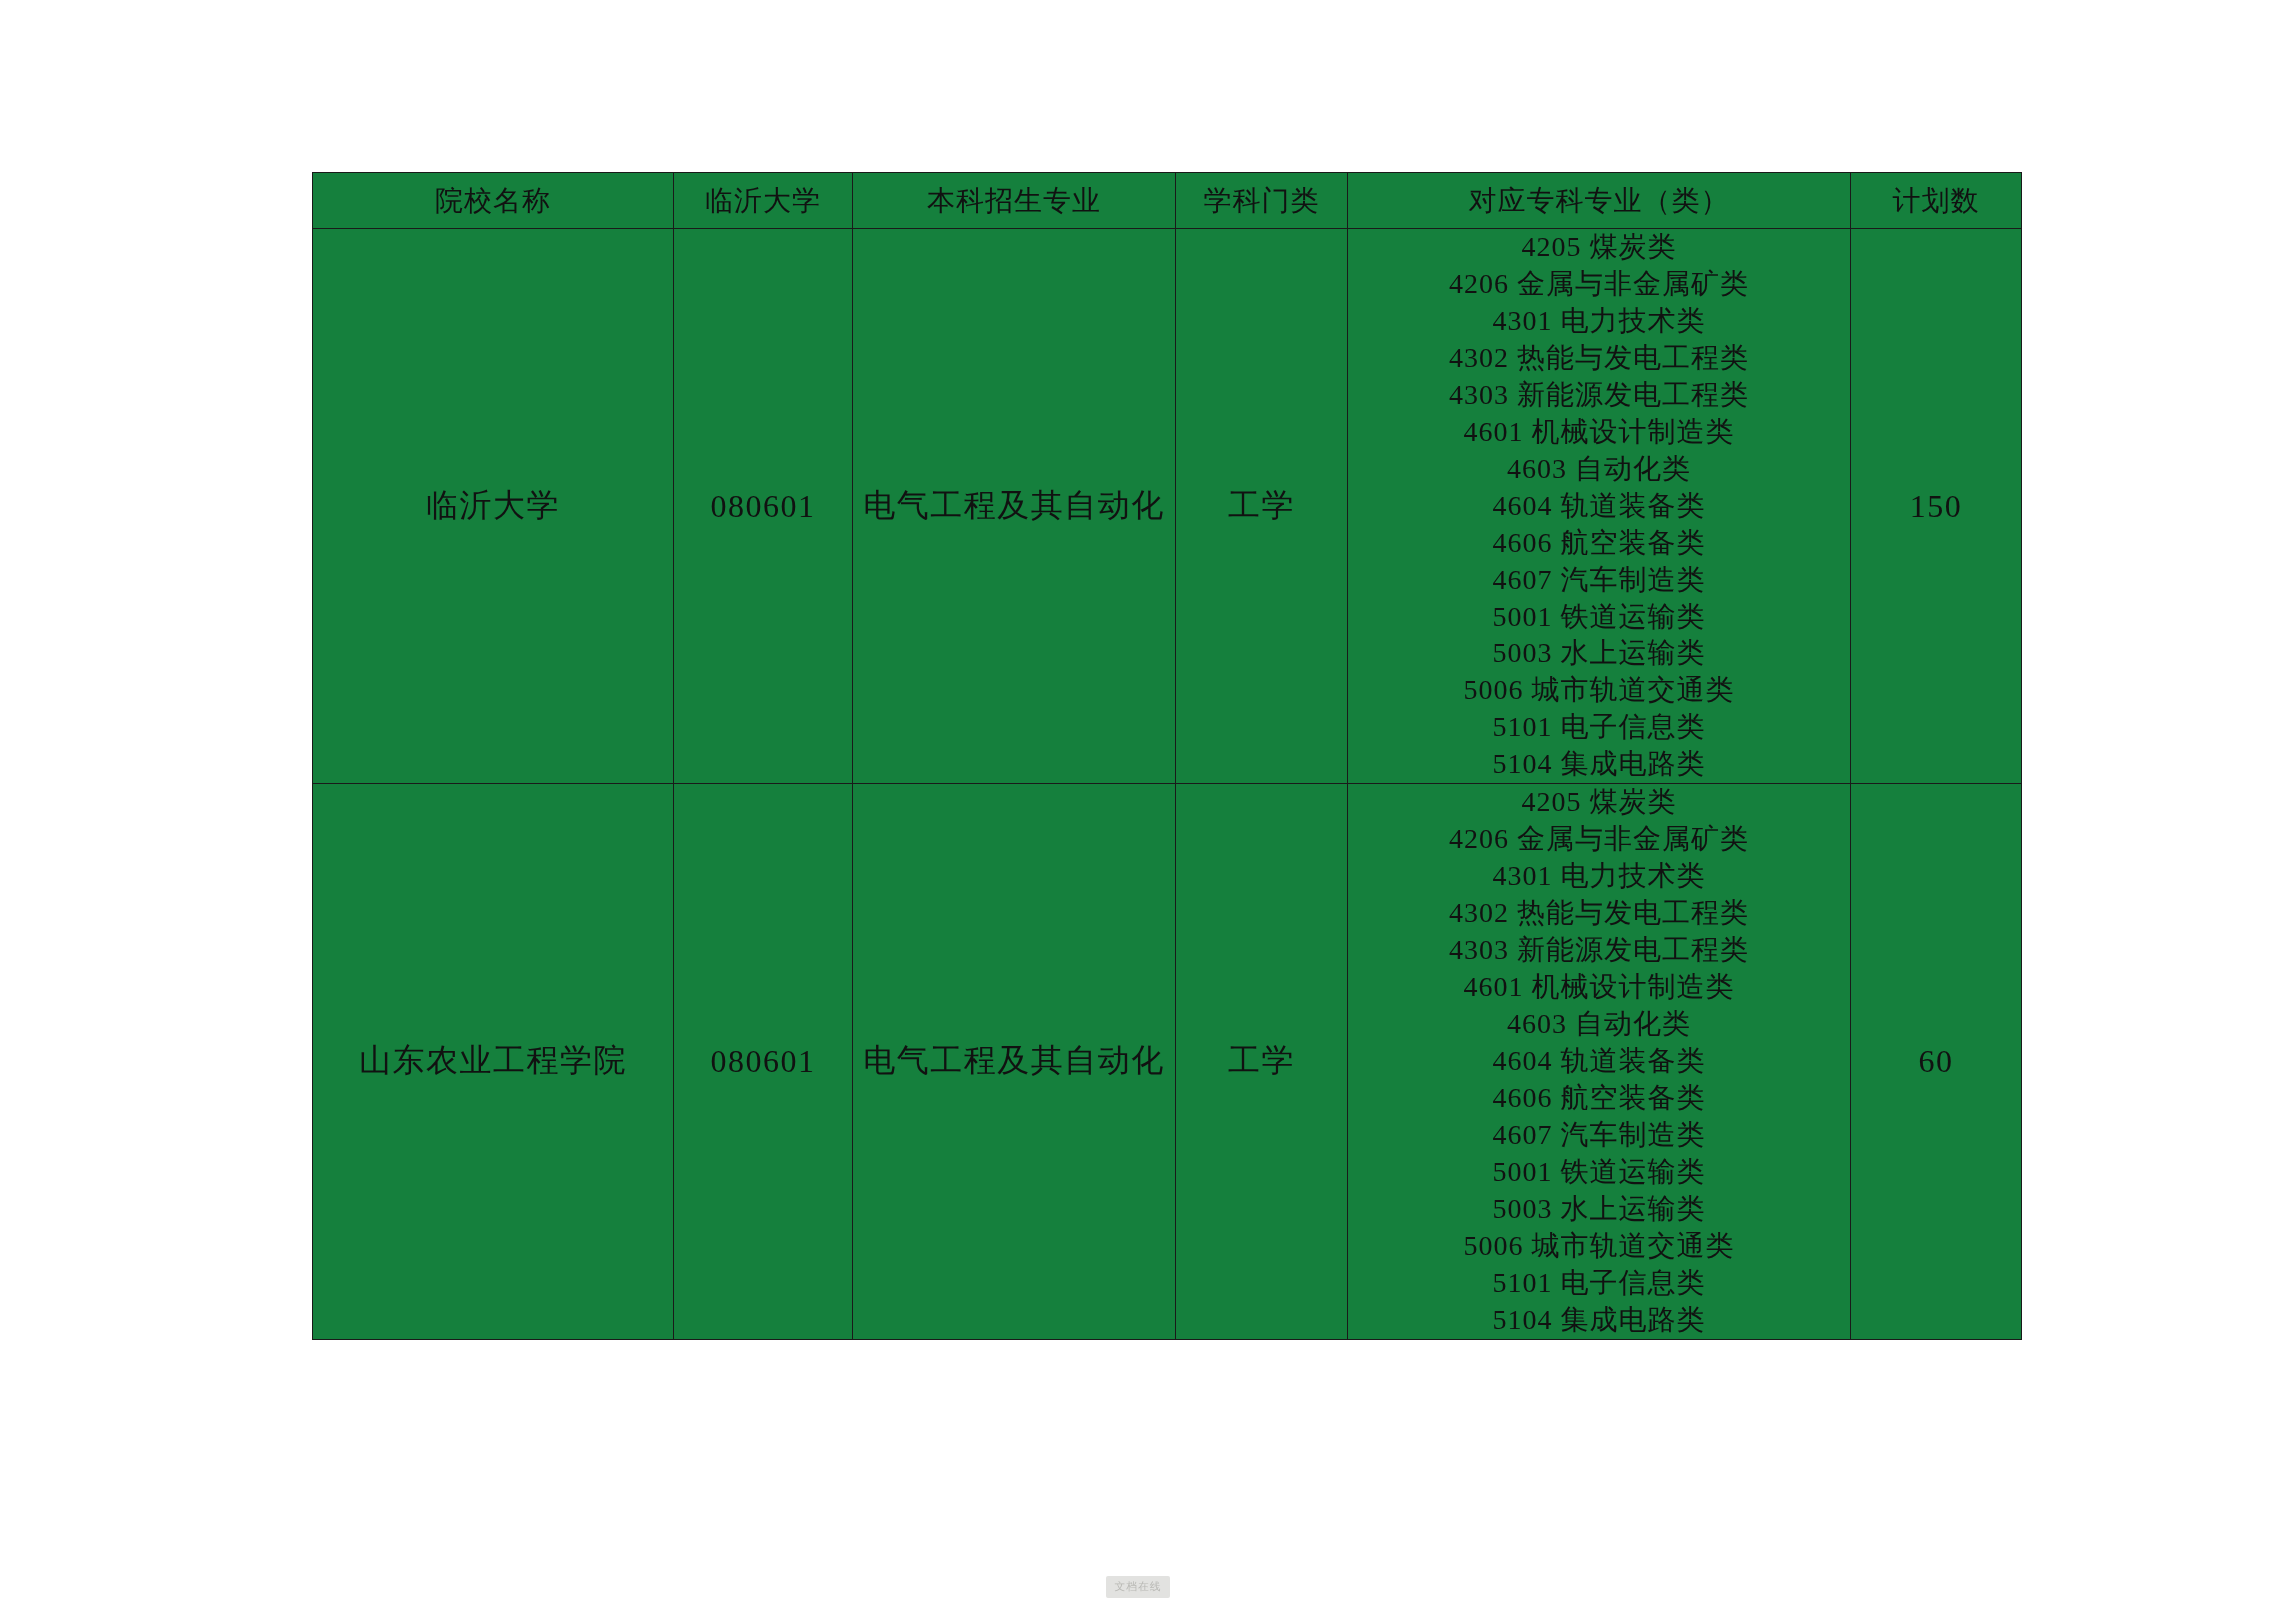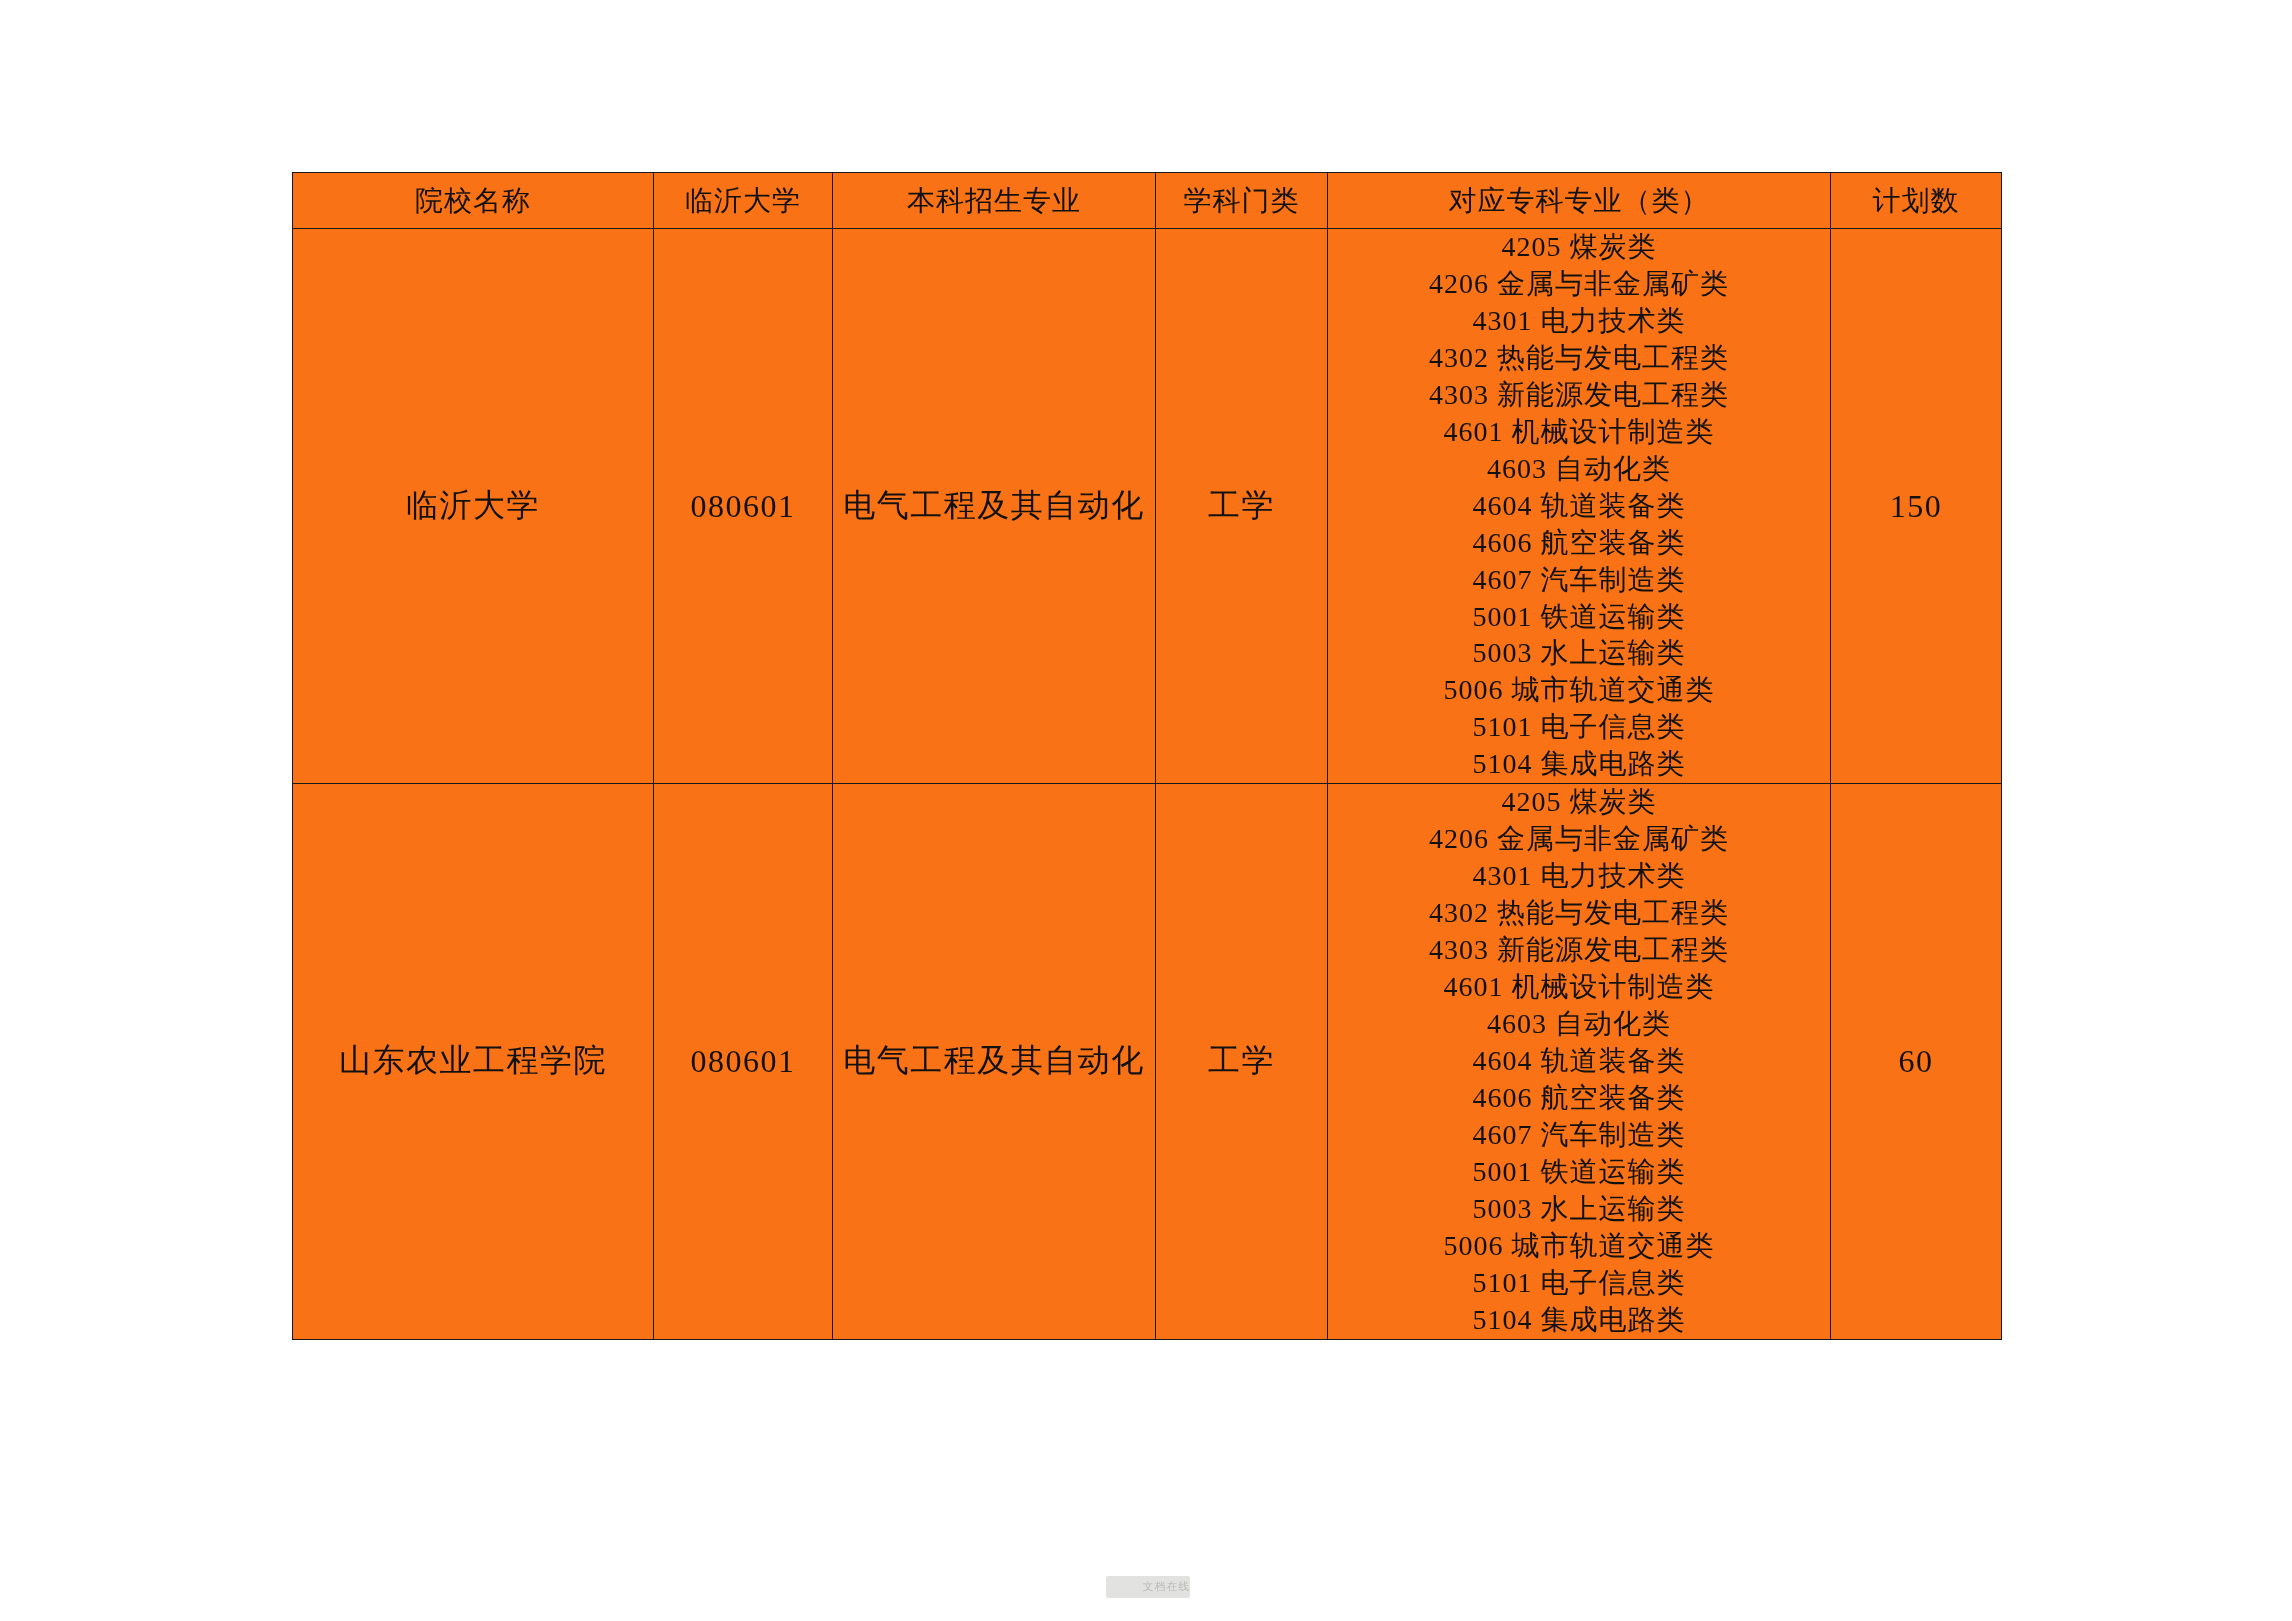--- a/index.html
+++ b/index.html
@@ -23,21 +23,22 @@
   .page-inner {
     position: absolute;
     left: 292px;
     top: 172px;
     width: 1708px;
   }
   table.majors {
     border-collapse: collapse;
     width: 1708px;
     table-layout: fixed;
-    background: #f97316;
+    background: #15803d;
+    margin-left: 20px;
   }
   table.majors td, table.majors th {
     border: 1.5px solid #1a1a1a;
     padding: 0;
     vertical-align: middle;
     font-weight: normal;
     color: #111111;
   }
   thead th {
     height: 55px;
@@ -74,27 +75,27 @@
     width: 2293px;
     text-align: center;
     font-size: 33px;
     letter-spacing: 3.9px;
     color: #111111;
   }
   .watermark {
     position: absolute;
     left: 1106px;
     top: 1576px;
-    width: 84px;
+    width: 64px;
     height: 21.6px;
     background: #e2e2e0;
     border-radius: 2px;
     font-size: 10.8px;
     color: #b9b9b5;
-    text-align: right;
+    text-align: center;
     line-height: 21.6px;
     letter-spacing: 1px;
     overflow: hidden;
   }
 </style>
 </head>
 <body>
 
 <div class="page">
   <div class="page-inner">

